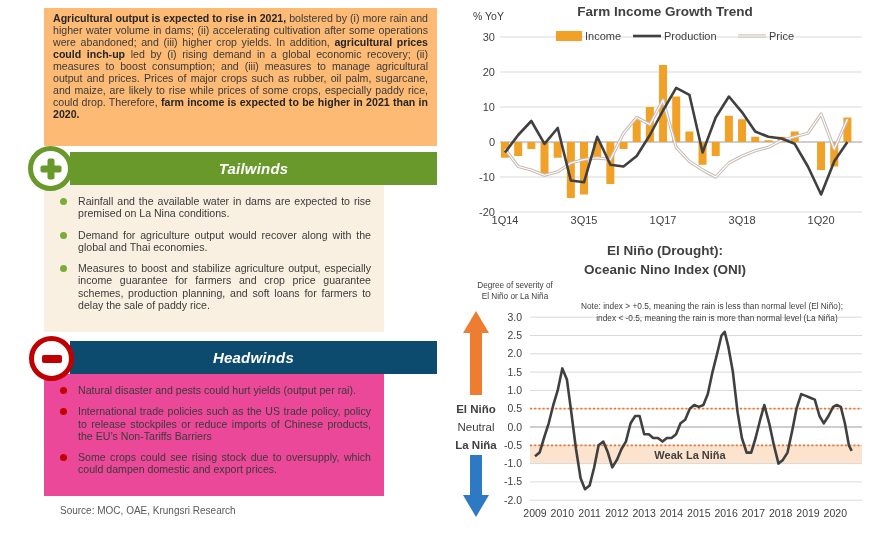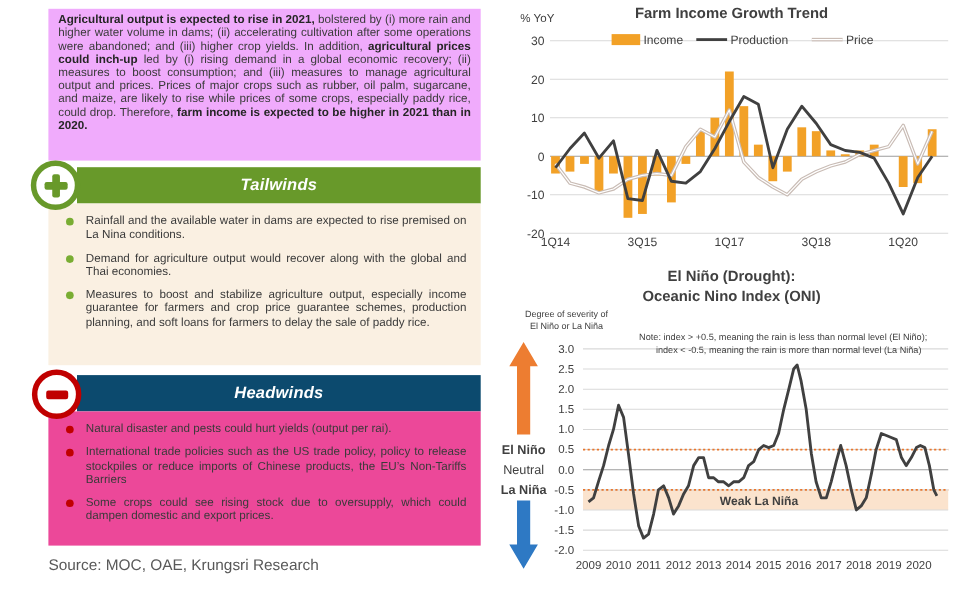--- a/index.html
+++ b/index.html
@@ -1,46 +1,46 @@
 <!DOCTYPE html>
 <html><head>
 <meta charset="utf-8">
 <style>
   html,body{margin:0;padding:0;}
   body{width:870px;height:542px;position:relative;background:#ffffff;
        font-family:"Liberation Sans",sans-serif;overflow:hidden;}
   .abs{position:absolute;}
   
-  .intro{left:44px;top:8px;width:393px;height:138px;background:#f0abfc;
+  .intro{left:44px;top:8px;width:393px;height:138px;background:#fdba74;
          box-sizing:border-box;padding:5px 9px;font-size:10.6px;line-height:1.13;
          text-align:justify;color:#3a3a3a;overflow:hidden;}
   .intro b{color:#262626;}
   .hdr{left:70px;width:367px;height:33px;color:#fff;font-weight:bold;font-size:15px;
        display:flex;align-items:center;justify-content:center;letter-spacing:.2px;font-style:italic;}
   .hdr-green{top:152px;background:#68992A;}
   .hdr-red{top:341px;background:#0c4a6e;}
   .badge{width:45px;height:45px;border-radius:50%;background:#fff;box-sizing:border-box;z-index:2;}
   .badge-green{left:28px;top:146px;border:5px solid #68992A;}
   .badge-red{left:29px;top:336px;border:5px solid #C00000;}
   .badge .barh{position:absolute;left:50%;top:50%;transform:translate(-50%,-50%);
                width:21px;height:7px;border-radius:2px;}
   .badge .barv{position:absolute;left:50%;top:50%;transform:translate(-50%,-50%);
                width:7px;height:21px;border-radius:2px;}
   .badge-green .barh,.badge-green .barv{background:#68992A;}
   .badge-red .barh{background:#C00000;width:20px;height:8px;}
-  .body-box{left:44px;width:393px;box-sizing:border-box;padding:10px 8px 4px 4px;overflow:hidden;}
+  .body-box{left:44px;width:340px;box-sizing:border-box;padding:10px 8px 4px 4px;overflow:hidden;}
   .tail-body{top:185px;height:147px;background:#FAF0E2;}
   .head-body{top:374px;height:122px;background:#ec4899;}
   ul.blist{list-style:none;margin:0;padding:0;}
   ul.blist li{position:relative;padding-left:30px;padding-right:5px;text-align:justify;
               font-size:10.6px;line-height:1.16;color:#3a3a3a;margin-bottom:9px;}
   .dot{position:absolute;left:12px;top:3px;width:7px;height:7px;border-radius:50%;}
   .dot-green{background:#79AD33;}
   .dot-red{background:#C00000;}
-  .source{left:44px;top:505px;font-size:14px;color:#595959;}
+  .source{left:60px;top:505px;font-size:10px;color:#595959;}
   
   svg.chart{position:absolute;left:450px;}
   #farm{top:0;}
   #oni{top:240px;}
   svg text{font-family:"Liberation Sans",sans-serif;fill:#404040;}
 </style>
 </head>
 <body>
 
 <div class="abs intro"><b>Agricultural output is expected to rise in 2021,</b><span> bolstered by (i) more rain and higher water volume in dams; (ii) accelerating cultivation after some operations were abandoned; and (iii) higher crop yields. In addition, </span><b>agricultural prices could inch-up</b><span> led by (i) rising demand in a global economic recovery; (ii) measures to boost consumption; and (iii) measures to manage agricultural output and prices. Prices of major crops such as rubber, oil palm, sugarcane, and maize, are likely to rise while prices of some crops, especially paddy rice, could drop. Therefore, </span><b>farm income is expected to be higher in 2021 than in 2020.</b></div>

